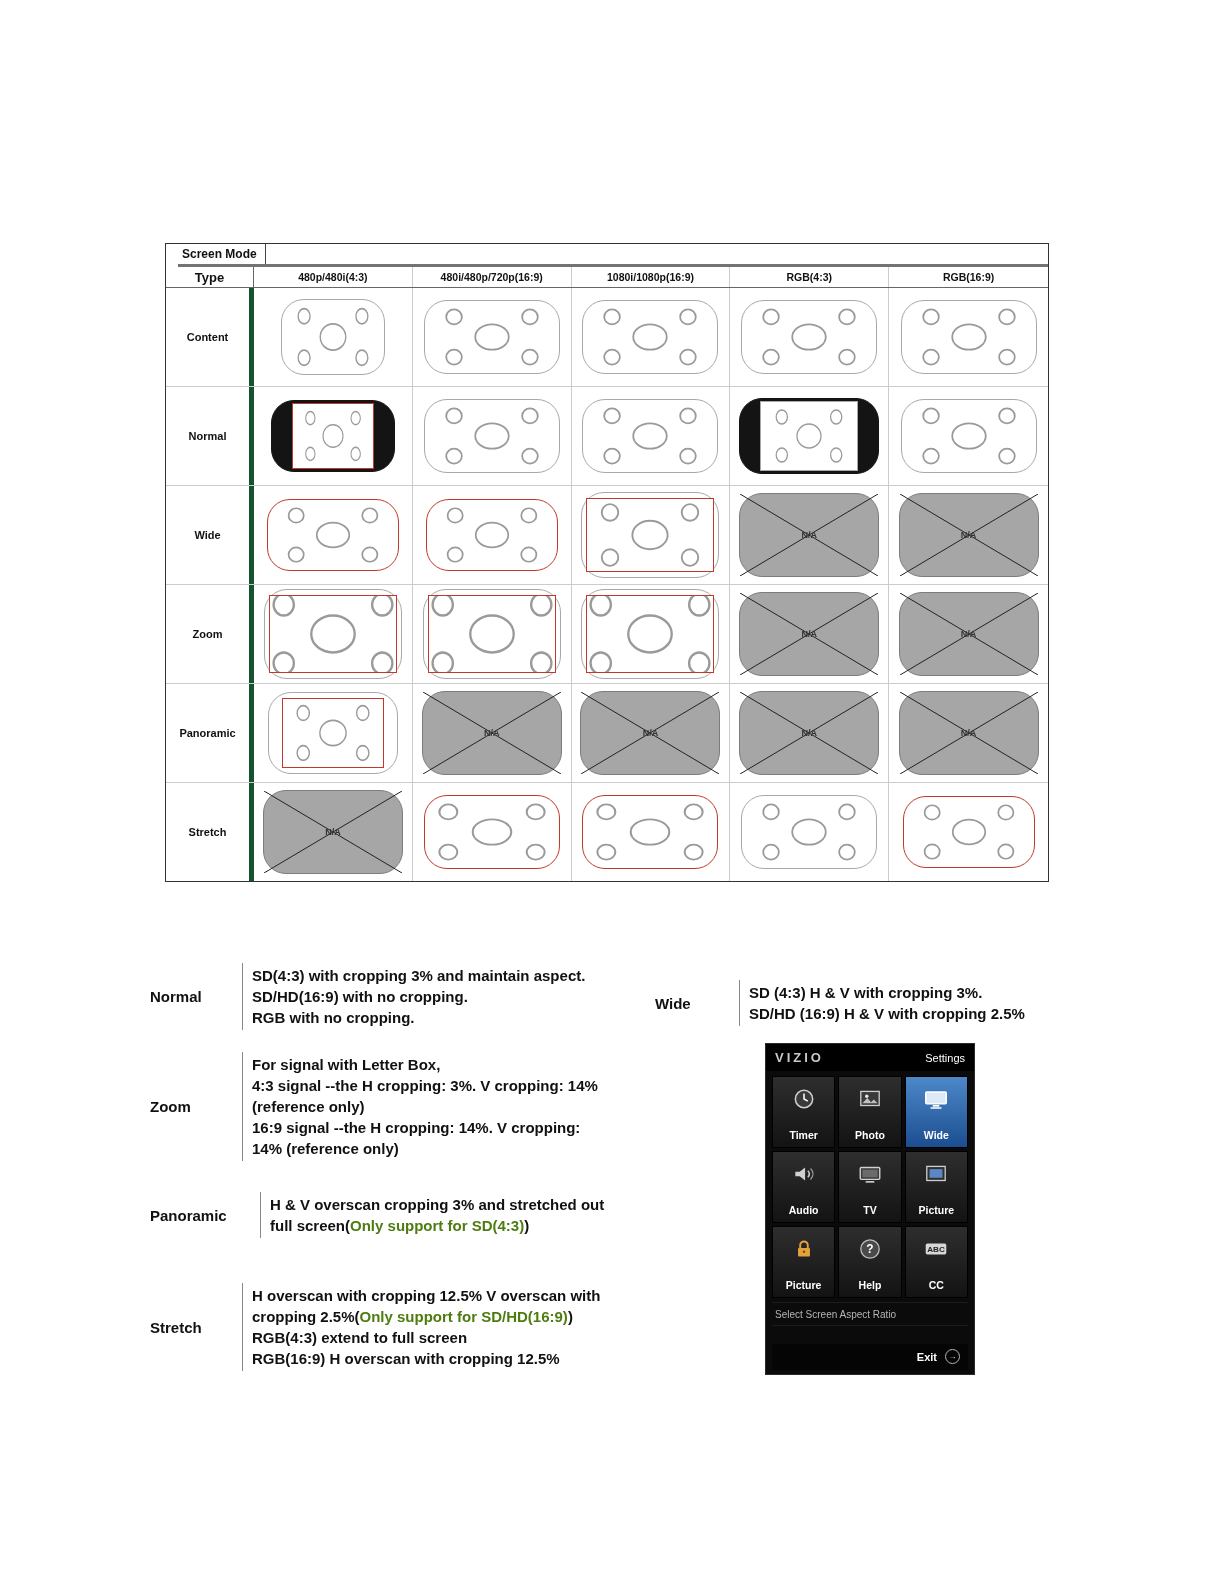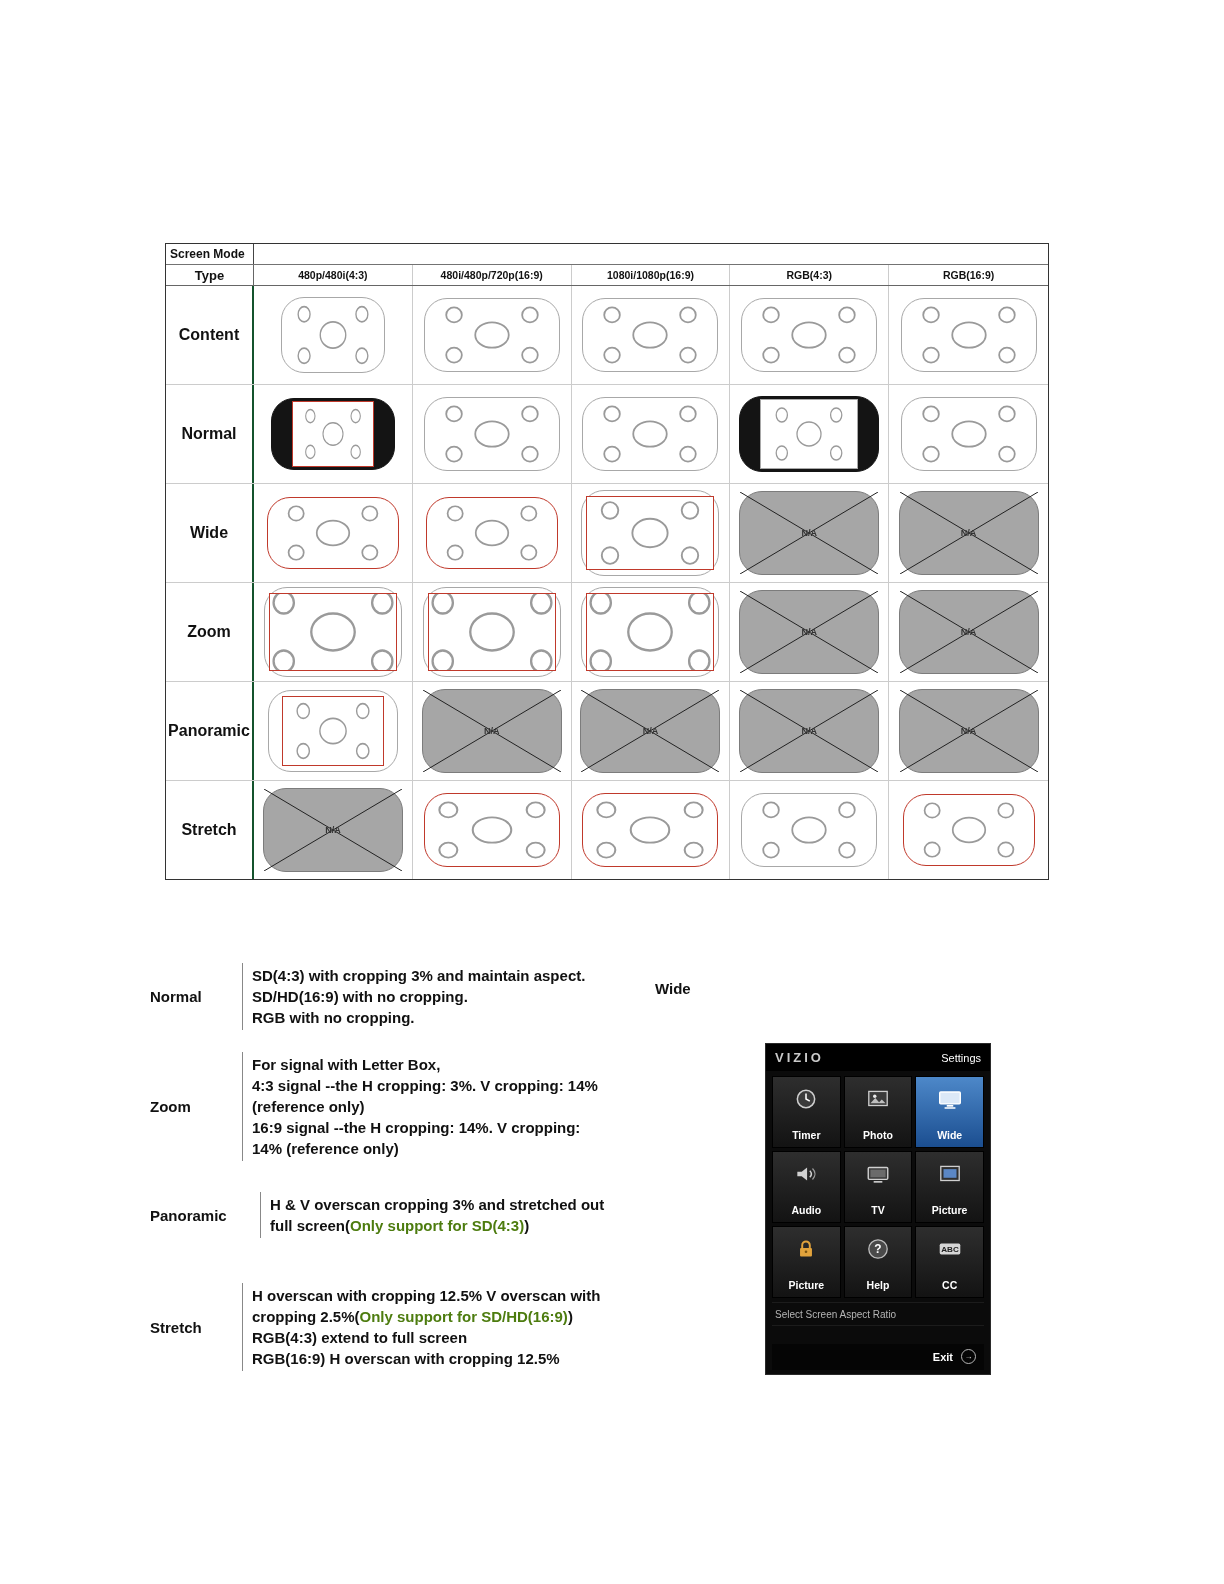--- a/index.html
+++ b/index.html
@@ -3,30 +3,30 @@
 <meta charset="utf-8">
 <style>
   html,body { margin:0; padding:0; background:#ffffff; }
   .page {
     position:relative; width:1224px; height:1584px; background:#ffffff;
     font-family:"Liberation Sans", sans-serif; color:#111; overflow:hidden;
   }
 
   
   .stable { position:absolute; left:165px; top:243px; width:884px; border:1px solid #333; background:#fff; box-sizing:border-box; }
-  .t-row-title { display:grid; grid-template-columns:88px 1fr; height:20px; border-bottom:1px solid #737373; }
+  .t-row-title { display:grid; grid-template-columns:88px 1fr; height:20px; border-bottom:3px solid #737373;margin-left:12px; }
   .t-row-head  { display:grid; grid-template-columns:88px repeat(5,1fr); height:20px; border-bottom:1px solid #666; }
   .t-brow      { display:grid; grid-template-columns:88px repeat(5,1fr); height:98px; border-bottom:1px solid #ccc; }
   .t-brow:last-child { border-bottom:none; }
   .t-cell { display:flex; align-items:center; justify-content:center; box-sizing:border-box; border-right:1px solid #ccc; overflow:hidden; }
   .t-row-title .t-cell:last-child, .t-row-head .t-cell:last-child, .t-brow .t-cell:last-child { border-right:none; }
   .t-corner { font-weight:bold; font-size:12px; justify-content:flex-start; padding-left:4px; border-right:1px solid #444; }
   .t-type   { font-weight:bold; font-size:13px; border-right:1px solid #666; }
   .t-colh   { font-weight:bold; font-size:10.5px; }
-  .t-rowlabel { font-size:16px; font-weight:600; border-right:2px solid #14532d; }
+  .t-rowlabel { font-size:11px; font-weight:600; border-right:5px solid #14532d; }
 
   .diag { position:relative; background:#fff; display:flex; align-items:center; justify-content:center; box-sizing:border-box;border-radius:23px; }
   .f-gray  { border:1px solid #a8a8a8; }
   .f-red   { border:1px solid #c0392b; }
   .f-black { background:#141414; border:1px solid #141414; }
   .innerbox { background:#fff; overflow:hidden; box-sizing:border-box; flex:none; }
   .ib-red  { border:1px solid #c0392b; }
   .ib-gray { border:1px solid #a8a8a8; }
   .f-na { background:#a6a6a6; border:1px solid #7c7c7c; }
   .na-label { position:absolute; left:50%; top:50%; transform:translate(-50%,-50%); font-size:9px; font-weight:bold; color:#333; }
@@ -35,21 +35,21 @@
   
   .desc-block { position:absolute; display:flex; align-items:center; }
   .desc-label { font-weight:bold; font-size:15px; color:#111; flex:none; width:92px; }
   .desc-block.wide-lab  .desc-label { width:84px; }
   .desc-block.pan-lab   .desc-label { width:110px; }
   .desc-text { border-left:1px solid #888; padding:2px 0 2px 9px; }
   .dline { font-weight:bold; font-size:15px; line-height:21px; color:#111; white-space:nowrap; }
   .dline .red { color:#4d7c0f; }
 
   
-  .menu { position:absolute; left:765px; top:1043px; width:226px; height:332px; background:#000; display:flex; flex-direction:column; box-sizing:border-box; border:1px solid #2a2a2a; }
+  .menu { position:absolute; left:765px; top:1043px; width:210px; height:332px; background:#000; display:flex; flex-direction:column; box-sizing:border-box; border:1px solid #2a2a2a; }
   .menu-header { height:27px; flex:none; display:flex; align-items:center; justify-content:space-between; padding:0 9px; background:#000; }
   .brand { color:#c9c9c9; font-size:13px; letter-spacing:3px; font-weight:bold; }
   .settings { color:#fff; font-size:11px; }
   .menu-body { flex:1; background:#0b0b0b; padding:5px 6px 4px 6px; display:flex; flex-direction:column; }
   .menu-grid { display:grid; grid-template-columns:repeat(3,1fr); gap:3px; }
   .tile { height:70px; background:linear-gradient(#2e2e2e,#131313); border:1px solid #000; display:flex; flex-direction:column; align-items:center; justify-content:center; gap:15px; }
   .tile.sel { background:linear-gradient(#4d88c9,#1b4e90); }
   .tile-ic { height:30px; display:flex; align-items:center; justify-content:center; }
   .tile-label { color:#fff; font-size:10.5px; font-weight:bold; }
   .menu-status { color:#b5b5b5; font-size:10px; padding:6px 3px 5px 3px; border-top:1px solid #1c1c1c; border-bottom:1px solid #1c1c1c; margin-top:4px; }
@@ -468,20 +468,24 @@
     <div class="desc-label">Normal</div>
     <div class="desc-text">
         <div class="dline"><span>SD(4:3) with cropping 3% and maintain aspect.</span></div>
         <div class="dline"><span>SD/HD(16:9) with no cropping.</span></div>
         <div class="dline"><span>RGB with no cropping.</span></div>
       </div>
   </div>
 
   <div class="desc-block wide-lab" style="left:655px; top:980px; width:430px;">
     <div class="desc-label">Wide</div>
+    <div class="desc-text">
+        <div class="dline"><span>SD (4:3) H &amp; V with cropping 3%.</span></div>
+        <div class="dline"><span>SD/HD (16:9) H &amp; V with cropping 2.5%</span></div>
+      </div>
   </div>
 
   <div class="desc-block" style="left:150px; top:1052px; width:545px;">
     <div class="desc-label">Zoom</div>
     <div class="desc-text">
         <div class="dline"><span>For signal with Letter Box,</span></div>
         <div class="dline"><span>4:3 signal --the  H cropping: 3%. V cropping: 14%</span></div>
         <div class="dline"><span>(reference only)</span></div>
         <div class="dline"><span>16:9 signal --the  H cropping: 14%. V cropping:</span></div>
         <div class="dline"><span>14% (reference only)</span></div>

